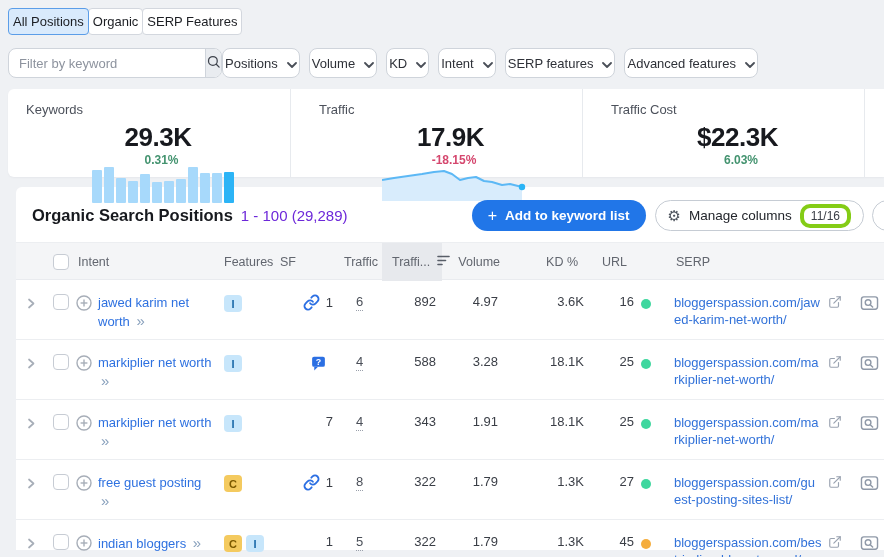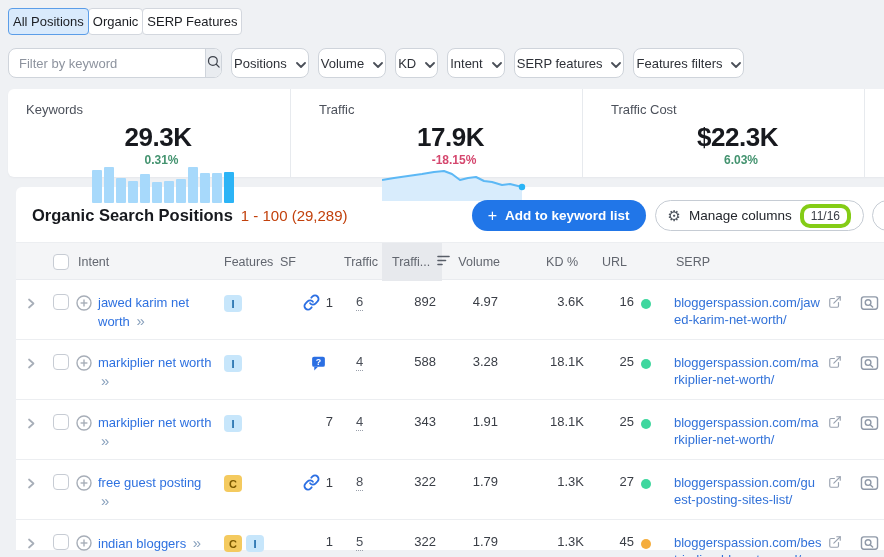--- a/index.html
+++ b/index.html
@@ -15,21 +15,21 @@
   .tabbar { display: flex; margin: 8px 0 0 8px; }
   .tab {
     height: 27px; padding: 0 4px; display: flex; align-items: center;
     background: #fff; border: 1px solid #d3d7de; border-radius: 4px;
     margin-left: -1px; font-size: 13px; color: #1c1e23; cursor: default;
   }
   .tab:first-child { margin-left: 0; }
   .tab.active { background: #d9eafc; border-color: #5b9de8; position: relative; z-index: 1; }
 
   
-  .filterbar { display: flex; gap: 9px; margin: 13px 8px 0 8px; align-items: center; }
+  .filterbar { display: flex; margin: 13px 8px 0 8px; align-items: center; }
   .kw-filter { display: flex; width: 214px; height: 30px; background: #fff;
     border: 1px solid #cfd4db; border-radius: 8px; overflow: hidden; }
   .kw-filter input { flex: 1; border: 0; outline: none; padding: 0 10px; font-size: 13px;
     font-family: inherit; color: #333; background: transparent; }
   .kw-filter input::placeholder { color: #8d939e; }
   .kw-search-btn { width: 30px; display: flex; align-items: center; justify-content: center;
     background: #e9ecf0; border-left: 1px solid #cfd4db; cursor: pointer; }
   .dropdown { height: 30px; background: #fff; border: 1px solid #cfd4db; border-radius: 8px;
     padding: 0 2px; display: inline-flex; align-items: center; gap: 9px; font-size: 13px;
     color: #2e3138; cursor: pointer; white-space: nowrap; }
@@ -51,21 +51,21 @@
   .spark-bars { display: flex; align-items: flex-end; gap: 2px; height: 36px; margin-left: 9px; }
   .bar { width: 10px; background: #a7d9fb; border-radius: 1px; }
   .bar-current { background: #2cb4f6; }
   .spark-line { margin-left: 10px; }
 
   
   .panel { margin: 10px 0 0 16px; width: 876px; background: #fff; border-radius: 6px 0 0 0;
     height: 363px; }
   .panel-head { display: flex; align-items: center; padding: 13px 28px 11px 16px; position: relative; }
   .panel-title { font-size: 16.5px; font-weight: bold; color: #17191e; }
-  .panel-range { font-size: 15px; color: #c2410c; margin-left: 8px; }
+  .panel-range { font-size: 15px; color: #6d28d9; margin-left: 8px; }
   .head-actions { margin-left: auto; display: flex; gap: 9px; align-items: center; }
   .btn-blue { height: 31px; border: 0; border-radius: 16px; background: #2176e8; color: #fff;
     font-size: 13.5px; font-weight: bold; font-family: inherit; padding: 0 16px;
     display: inline-flex; align-items: center; gap: 8px; cursor: pointer; }
   .btn-blue .plus { font-size: 16px; font-weight: normal; line-height: 1; }
   .btn-manage { height: 31px; border: 1px solid #c6ccd4; border-radius: 16px; background: #fff;
     color: #23262c; font-size: 13.5px; font-family: inherit; padding: 0 12px;
     display: inline-flex; align-items: center; gap: 8px; cursor: pointer; }
   .gear { font-size: 15px; color: #4c525c; line-height: 1; }
   .mc-badge { border: 4px solid #84cc16; border-radius: 10px; padding: 1px 7px;
@@ -163,21 +163,21 @@
             <polyline points="1,1 5,5 9,1"></polyline>
           </svg></span>
       </div>
       <div class="dropdown">
         <span>SERP features</span>
         <span><svg width="10" height="6" viewBox="0 0 10 6" fill="none" stroke="#4a4f58" stroke-width="1.8" stroke-linecap="round" stroke-linejoin="round">
             <polyline points="1,1 5,5 9,1"></polyline>
           </svg></span>
       </div>
       <div class="dropdown">
-        <span>Features filters</span>
+        <span>Advanced features</span>
         <span><svg width="10" height="6" viewBox="0 0 10 6" fill="none" stroke="#4a4f58" stroke-width="1.8" stroke-linecap="round" stroke-linejoin="round">
             <polyline points="1,1 5,5 9,1"></polyline>
           </svg></span>
       </div>
     </span>
 </div>
 
 <div class="stats-card">
   <div class="stat stat-1">
     <div class="stat-label">Keywords</div>

